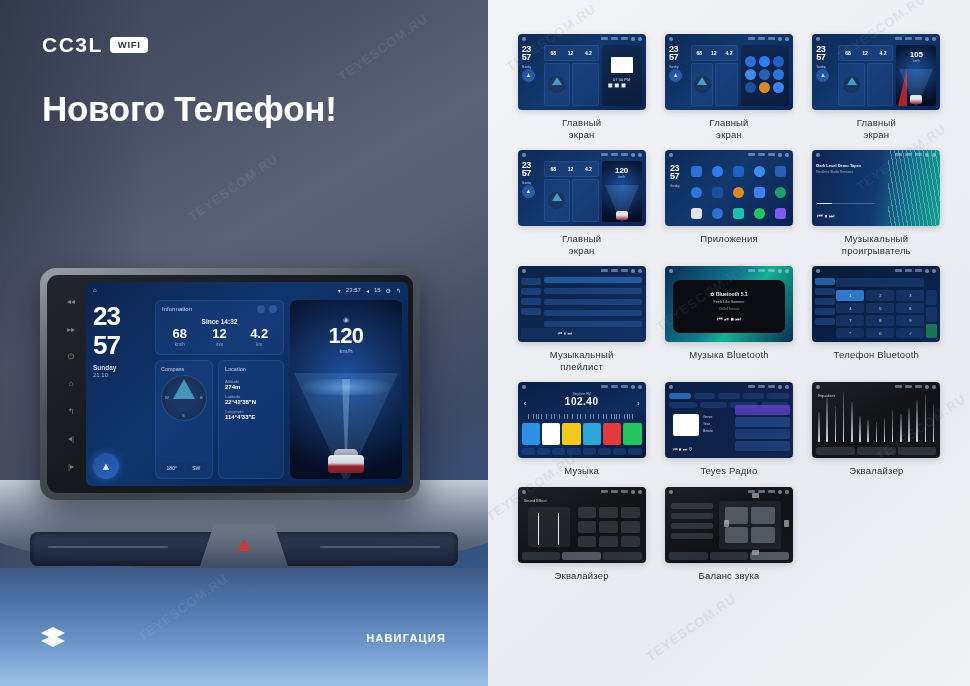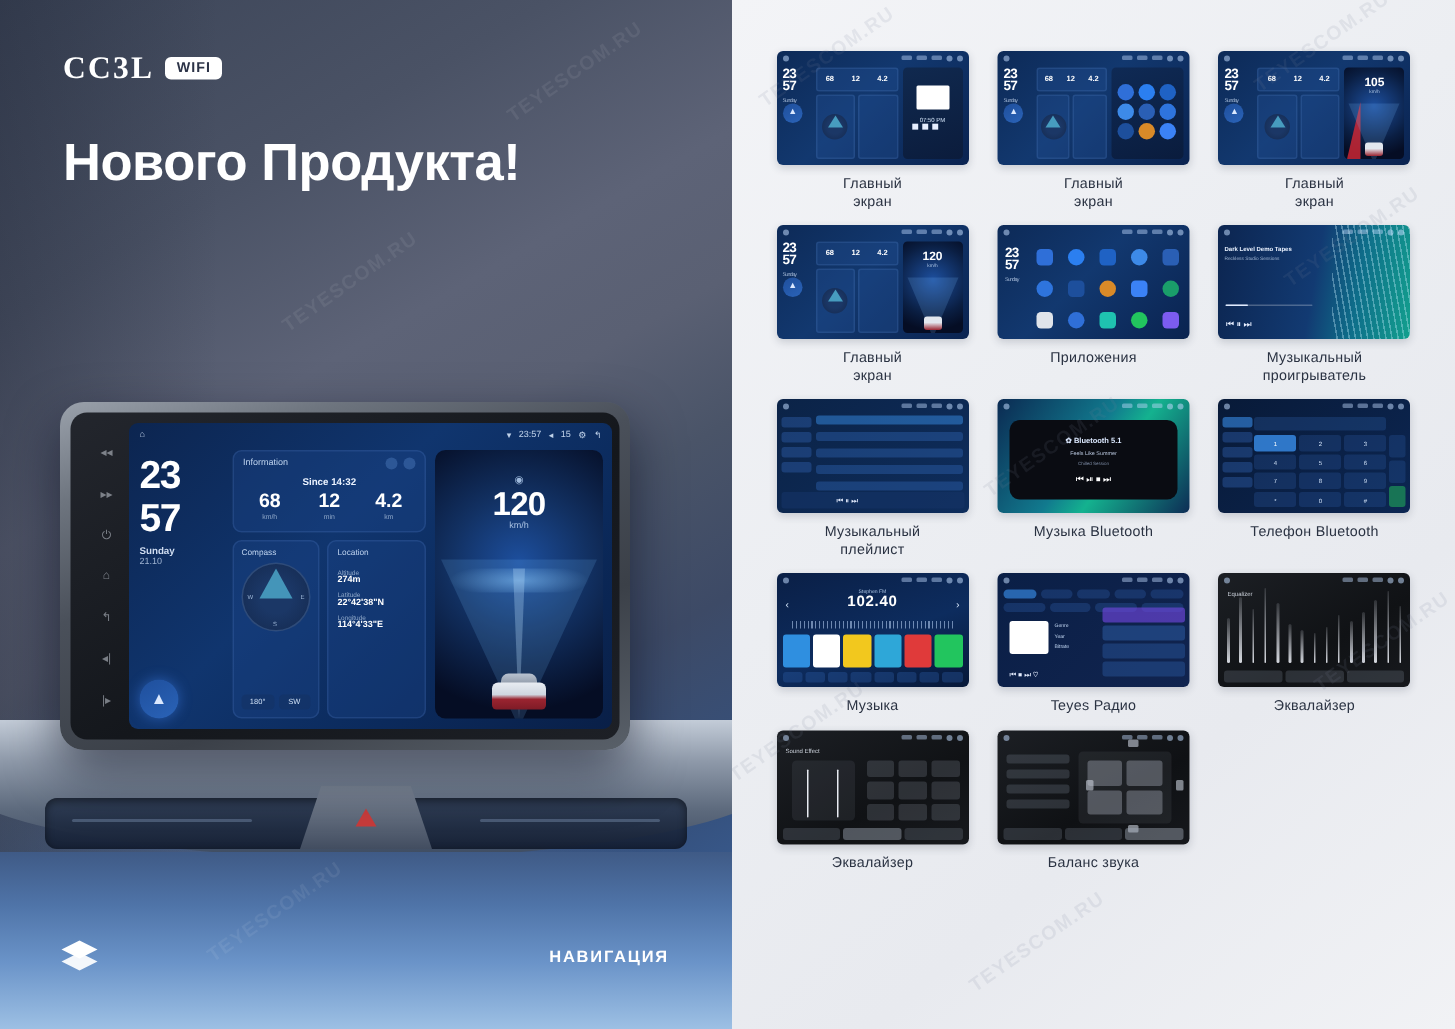--- a/index.html
+++ b/index.html
@@ -8,21 +8,21 @@
 
   
   .hero{position:absolute;left:0;top:0;width:488px;height:686px;overflow:hidden;
         background:linear-gradient(150deg,#3c4558 0%,#4a5265 22%,#5d6377 38%,#5a6073 48%,#4a5468 58%,#3d4a66 70%,#35517e 84%,#3f6aa8 100%);}
   .hero-grad2{position:absolute;left:0;top:0;width:100%;height:100%;
         background:radial-gradient(ellipse 120% 60% at 30% 105%,rgba(120,170,230,.55) 0%,rgba(90,140,210,.25) 35%,rgba(0,0,0,0) 65%);}
   .hero-vig{position:absolute;left:0;top:0;width:100%;height:100%;
         background:linear-gradient(to right,rgba(25,30,45,.30) 0%,rgba(0,0,0,0) 30%);}
 
   .logo{position:absolute;left:42px;top:33px;display:flex;align-items:center;gap:7px;z-index:6;}
-  .logo-text{color:#fff;font-size:21px;font-weight:700;letter-spacing:1.5px;font-family:Liberation Serif, serif;}
+  .logo-text{color:#fff;font-size:21px;font-weight:700;letter-spacing:1.5px;}
   .logo-badge{background:#fff;color:#2c3347;font-size:9.5px;font-weight:700;letter-spacing:.7px;
         padding:3px 7px 3px 8px;border-radius:4px;line-height:1;}
 
   .headline{position:absolute;left:42px;top:88px;z-index:6;}
   .hl-year{color:#fff;font-size:49px;font-weight:700;line-height:1.05;letter-spacing:-.5px;}
   .hl-l1,.hl-l2{color:#fff;font-size:35px;font-weight:700;line-height:1.22;letter-spacing:-.3px;}
 
   
   .unit{position:absolute;left:40px;top:268px;width:380px;height:232px;z-index:5;}
   .unit-bezel{position:absolute;inset:0;border-radius:16px;
@@ -219,21 +219,21 @@
   <div class="hero">
     <div class="hero-grad2"></div>
     <div class="hero-vig"></div>
 
     <div class="logo">
       <span class="logo-text">CC3L</span>
       <span class="logo-badge">WIFI</span>
     </div>
 
     <div class="headline">
-      <div class="hl-l2">Нового Продукта!</div>
+      <div class="hl-l2">Нового Телефон!</div>
     </div>
 
     <div class="dash">
       <div class="dash-top"></div>
       <div class="dash-vent">
         <div class="vent-l" style="left:18px;width:120px"></div>
         <div class="vent-l" style="right:18px;width:120px"></div>
       </div>
       <div class="hazard">
         <div class="haz-tri"></div>

